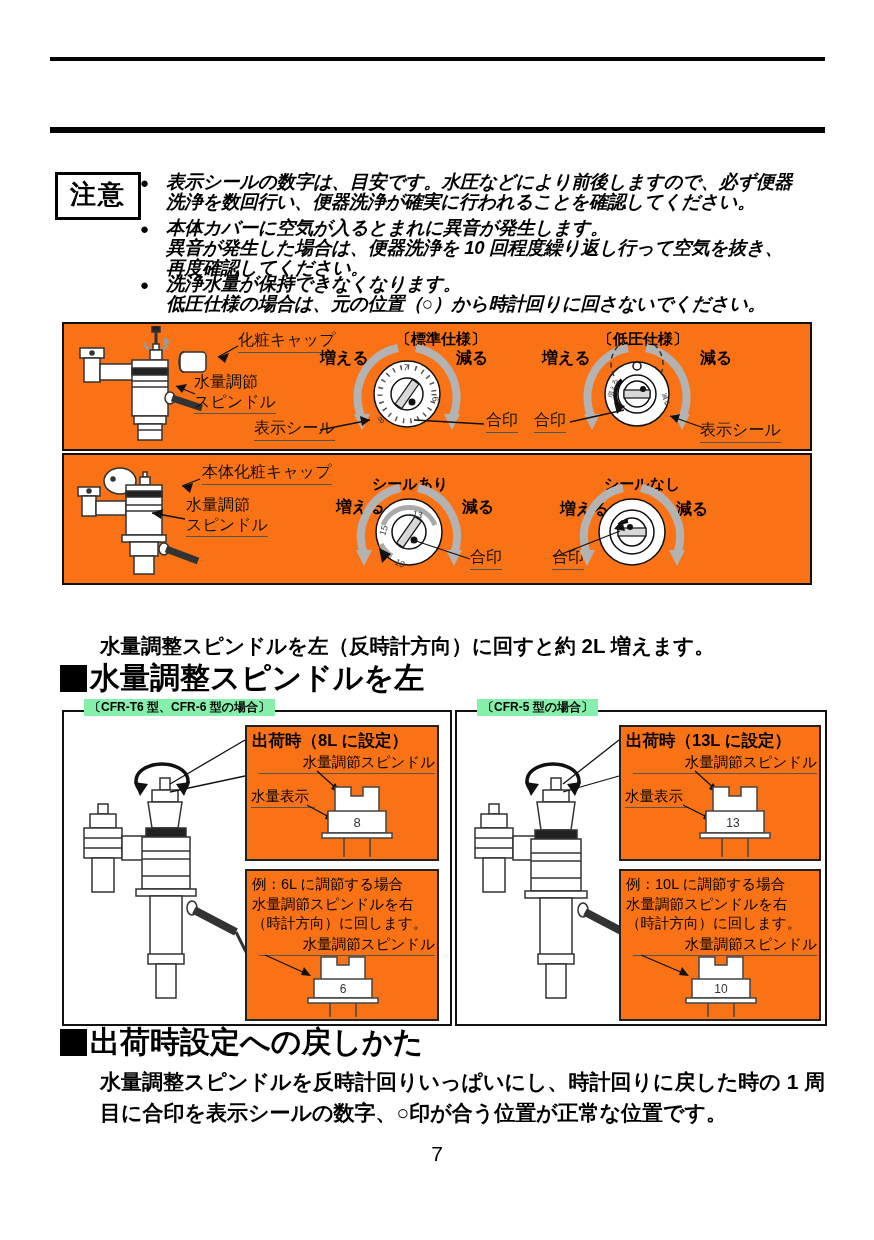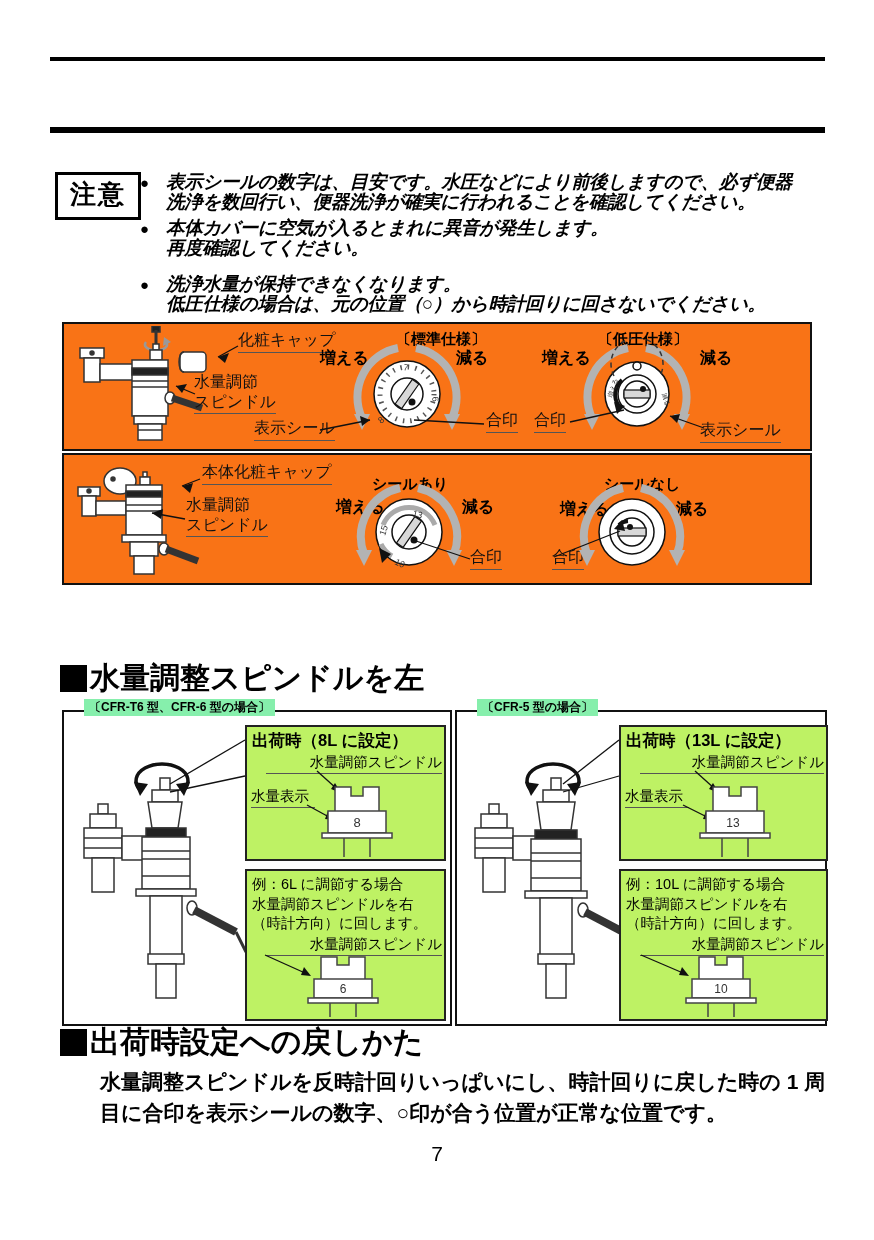--- a/index.html
+++ b/index.html
@@ -16,21 +16,21 @@
   .dlabel{position:absolute;font-size:16px;color:#111;white-space:nowrap;}
   .u{border-bottom:1.5px solid #555;padding-bottom:1px;}
   .dtitle{position:absolute;font-size:15px;font-weight:600;white-space:nowrap;}
   .incdec{position:absolute;font-size:16px;font-weight:700;white-space:nowrap;}
   .heading{position:absolute;display:flex;align-items:center;font-weight:bold;font-size:30px;white-space:nowrap;}
   .heading .sq{width:27px;height:27px;background:#000;margin-right:3px;flex:none;}
   .bodytext{position:absolute;font-size:20.5px;font-weight:600;white-space:nowrap;}
   .panel{position:absolute;border:2px solid #111;background:#fff;}
   .panel-title{position:absolute;top:-13px;left:20px;background:#86efac;padding:0 5px;
         font-size:12px;font-weight:700;white-space:nowrap;}
-  .inner-box{position:absolute;border:2px solid #222;background:#bef264;padding-left:7px;}
+  .inner-box{position:absolute;border:2px solid #222;background:#f97316;}
   .ib-title{position:absolute;left:5px;top:3px;font-size:16.5px;font-weight:700;white-space:nowrap;}
   .ib-label{position:absolute;font-size:14.5px;white-space:nowrap;border-bottom:1.5px solid #555;padding-bottom:1px;}
   .ex-lines div{font-size:14.5px;line-height:19.5px;white-space:nowrap;}
   .overlay{position:absolute;left:0;top:0;pointer-events:none;}
   .pagenum{position:absolute;left:0;width:874px;text-align:center;font-size:21px;}
   svg{display:block;}
   svg text{font-family:"Liberation Sans",sans-serif;fill:#333;}
 </style>
 </head>
 <body>
@@ -46,20 +46,21 @@
     <span class="marker">●</span>
     <div class="blines">
       <div>表示シールの数字は、目安です。水圧などにより前後しますので、必ず便器</div>
       <div>洗浄を数回行い、便器洗浄が確実に行われることを確認してください。</div>
     </div>
   </div>
   <div class="bullet" style="left:140px;top:218px;">
     <span class="marker">●</span>
     <div class="blines">
       <div>本体カバーに空気が入るとまれに異音が発生します。</div>
+      <div>異音が発生した場合は、便器洗浄を 10 回程度繰り返し行って空気を抜き、</div>
       <div>再度確認してください。</div>
     </div>
   </div>
   <div class="bullet" style="left:140px;top:274px;">
     <span class="marker">●</span>
     <div class="blines">
       <div>洗浄水量が保持できなくなります。</div>
       <div>低圧仕様の場合は、元の位置（○）から時計回りに回さないでください。</div>
     </div>
   </div>
@@ -239,20 +240,21 @@
         <line x1="136" y1="24" x2="118" y2="31"></line>
         <line x1="121" y1="64" x2="88" y2="58"></line>
         <line x1="352" y1="86" x2="406" y2="104"></line>
         <line x1="490" y1="102" x2="556" y2="76"></line>
       </g>
       <polygon points="118,31 129,28 126,38" fill="#111"></polygon>
       <polygon points="88,58 99,54 97,64" fill="#111"></polygon>
     </svg>
   </div>
 
+  <div class="bodytext" style="left:100px;top:632px;">水量調整スピンドルを左（反時計方向）に回すと約 2L 増えます。</div>
 
   <div class="heading" style="left:60px;top:658px;">
     <span class="sq"></span>
     <span>水量調整スピンドルを左</span>
   </div>
 
   <div class="panel" style="left:62px;top:710px;width:386px;height:312px;">
     <div class="panel-title">〔CFR-T6 型、CFR-6 型の場合〕</div>
 
     <svg class="abs" style="left:6px;top:44px;" width="180" height="262" viewBox="0 0 180 262">

